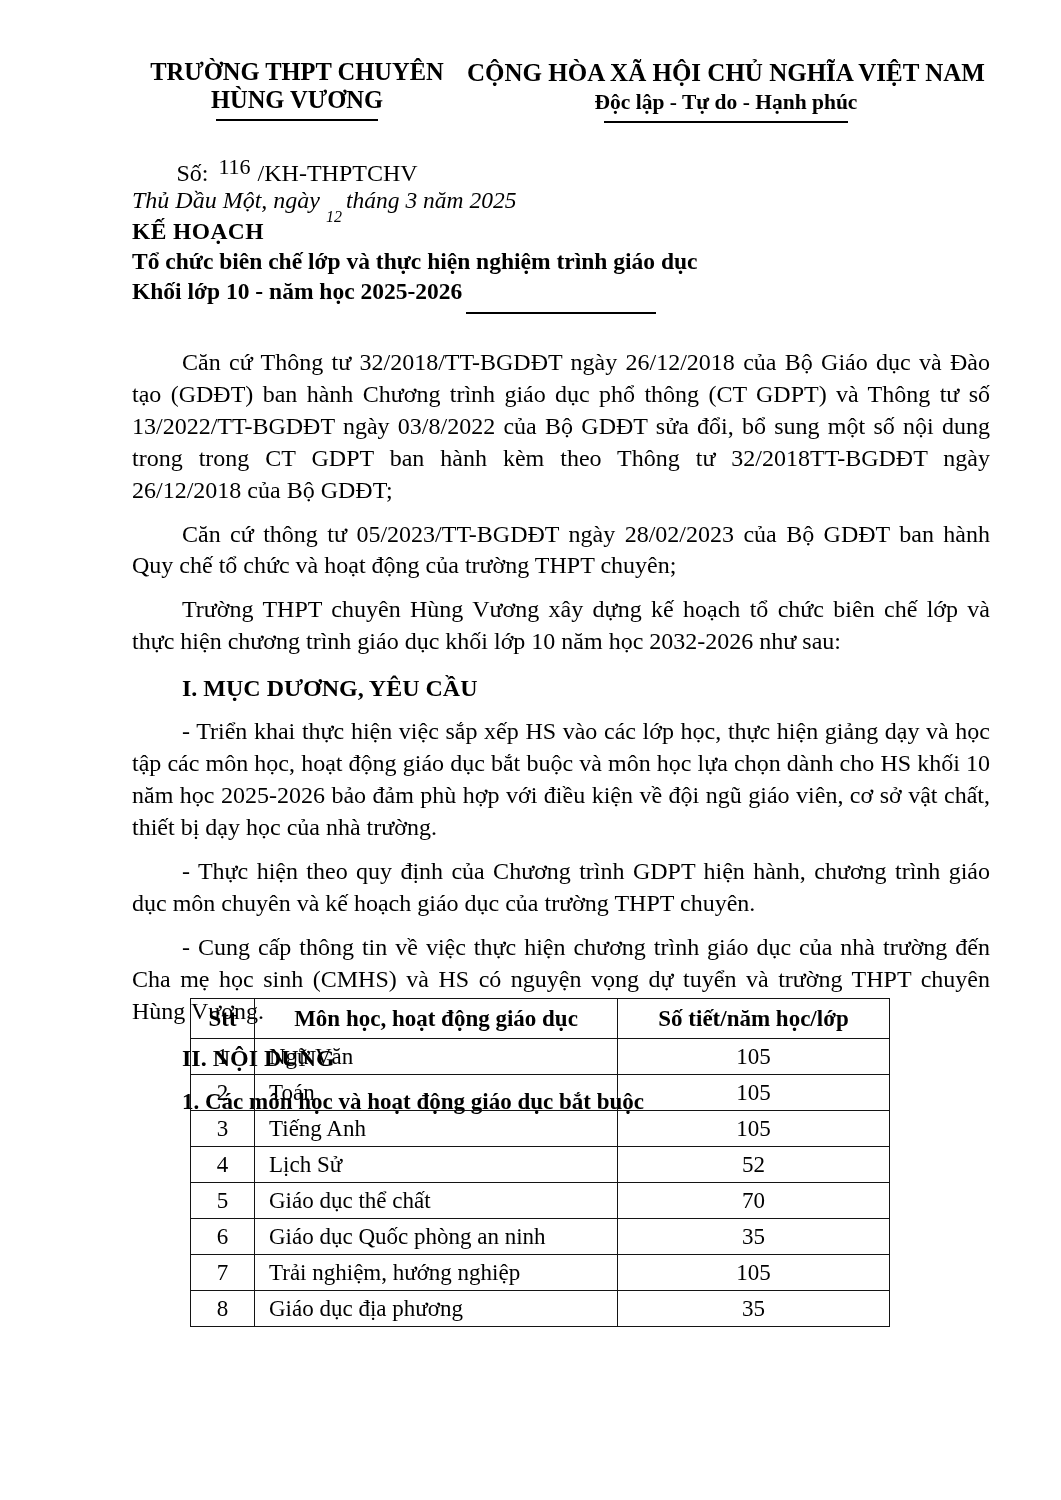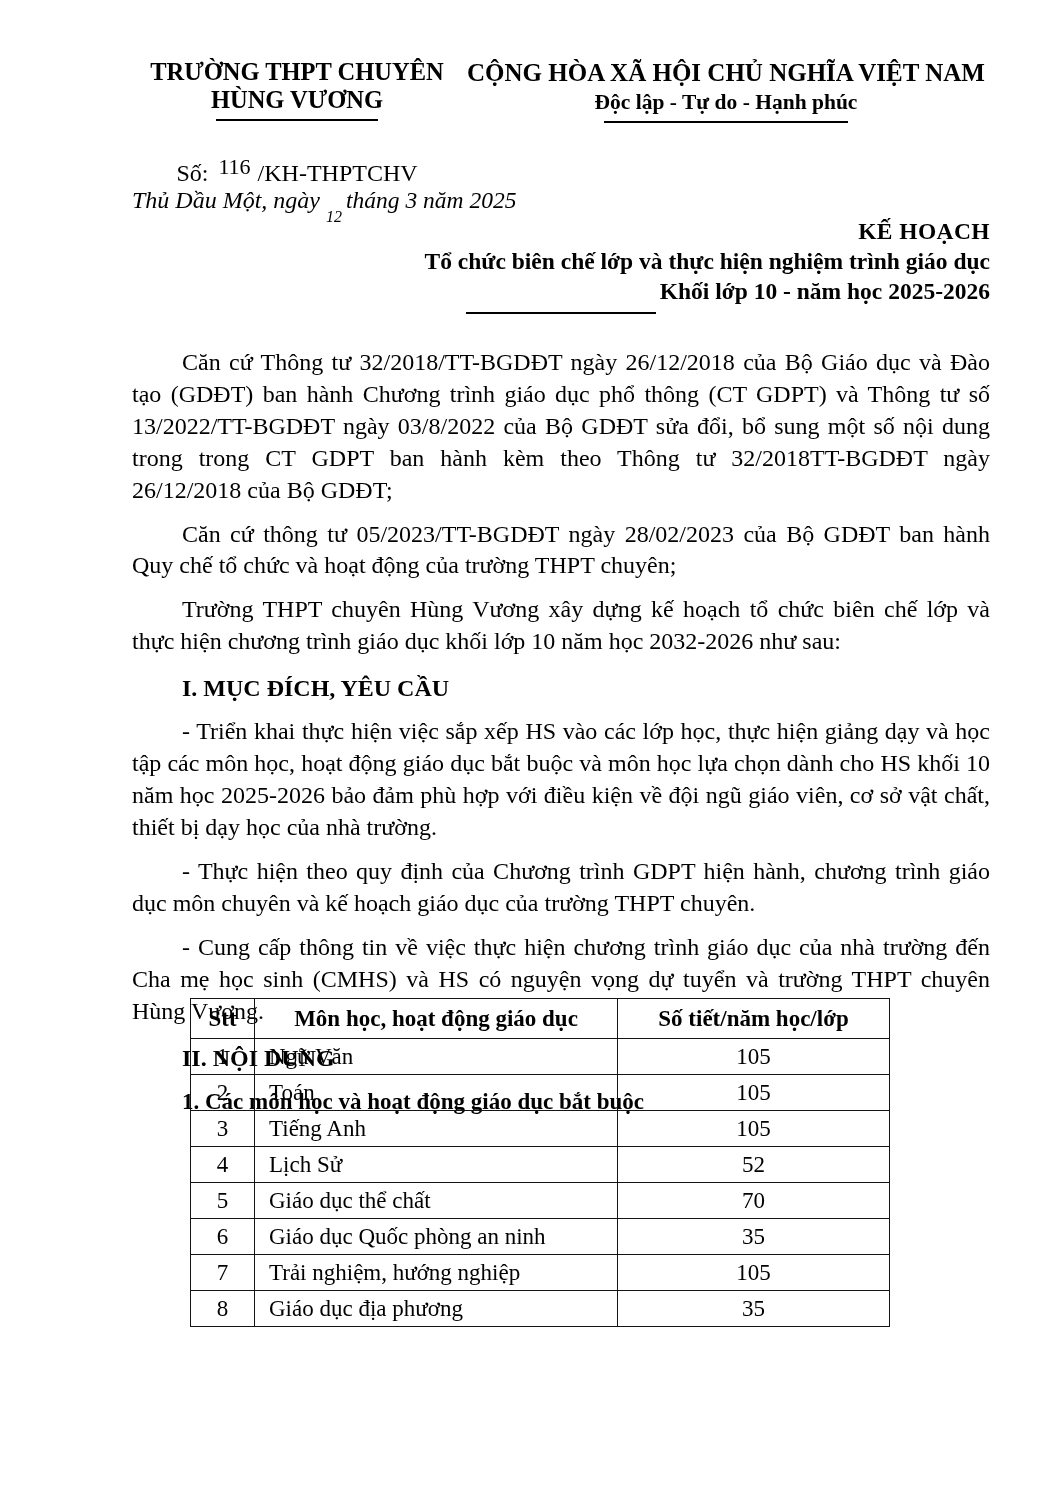--- a/index.html
+++ b/index.html
@@ -122,21 +122,21 @@
     margin-top: 24px;
   }
   .date-rest { font-size: 23.5px; }
 
   
   .titleblock {
     position: absolute;
     top: 218px;
     left: 132px;
     width: 858px;
-    text-align: right;
+    text-align: left;
   }
   .t-kh {
     font-size: 23.5px;
     font-weight: bold;
     line-height: 1.18;
     letter-spacing: .4px;
   }
   .t-sub1 {
     font-size: 23.5px;
     font-weight: bold;
@@ -251,21 +251,21 @@
     <div class="t-sub1">Tổ chức biên chế lớp và thực hiện nghiệm trình giáo dục</div>
     <div class="t-sub2">Khối lớp 10 - năm học 2025-2026</div>
     <div class="rule-title"></div>
   </div>
 
   <div class="body">
     <p class="para">Căn cứ Thông tư 32/2018/TT-BGDĐT ngày 26/12/2018 của Bộ Giáo dục và Đào tạo (GDĐT) ban hành Chương trình giáo dục phổ thông (CT GDPT) và Thông tư số 13/2022/TT-BGDĐT ngày 03/8/2022 của Bộ GDĐT sửa đổi, bổ sung một số nội dung trong trong CT GDPT ban hành kèm theo Thông tư 32/2018TT-BGDĐT ngày 26/12/2018 của Bộ GDĐT;</p>
     <p class="para gap">Căn cứ thông tư 05/2023/TT-BGDĐT ngày 28/02/2023 của Bộ GDĐT ban hành Quy chế tổ chức và hoạt động của trường THPT chuyên;</p>
     <p class="para gap">Trường THPT chuyên Hùng Vương xây dựng kế hoạch tổ chức biên chế lớp và thực hiện chương trình giáo dục khối lớp 10 năm học 2032-2026 như sau:</p>
 
-    <h2 class="sec">I. MỤC ĐÍCH, YÊU CẦU</h2>
+    <h2 class="sec">I. MỤC DƯƠNG, YÊU CẦU</h2>
     <p class="para gap">- Triển khai thực hiện việc sắp xếp HS vào các lớp học, thực hiện giảng dạy và học tập các môn học, hoạt động giáo dục bắt buộc và môn học lựa chọn dành cho HS khối 10 năm học 2025-2026 bảo đảm phù hợp với điều kiện về đội ngũ giáo viên, cơ sở vật chất, thiết bị dạy học của nhà trường.</p>
     <p class="para gap">- Thực hiện theo quy định của Chương trình GDPT hiện hành, chương trình giáo dục môn chuyên và kế hoạch giáo dục của trường THPT chuyên.</p>
     <p class="para gap">- Cung cấp thông tin về việc thực hiện chương trình giáo dục của nhà trường đến Cha mẹ học sinh (CMHS) và HS có nguyện vọng dự tuyển và trường THPT chuyên Hùng Vương.</p>
 
     <h2 class="sec">II. NỘI DUNG</h2>
     <h3 class="subsec">1.  Các môn học và hoạt động giáo dục bắt buộc</h3>
   </div>
 
   <div class="tablewrap">
     <table class="subjects">

